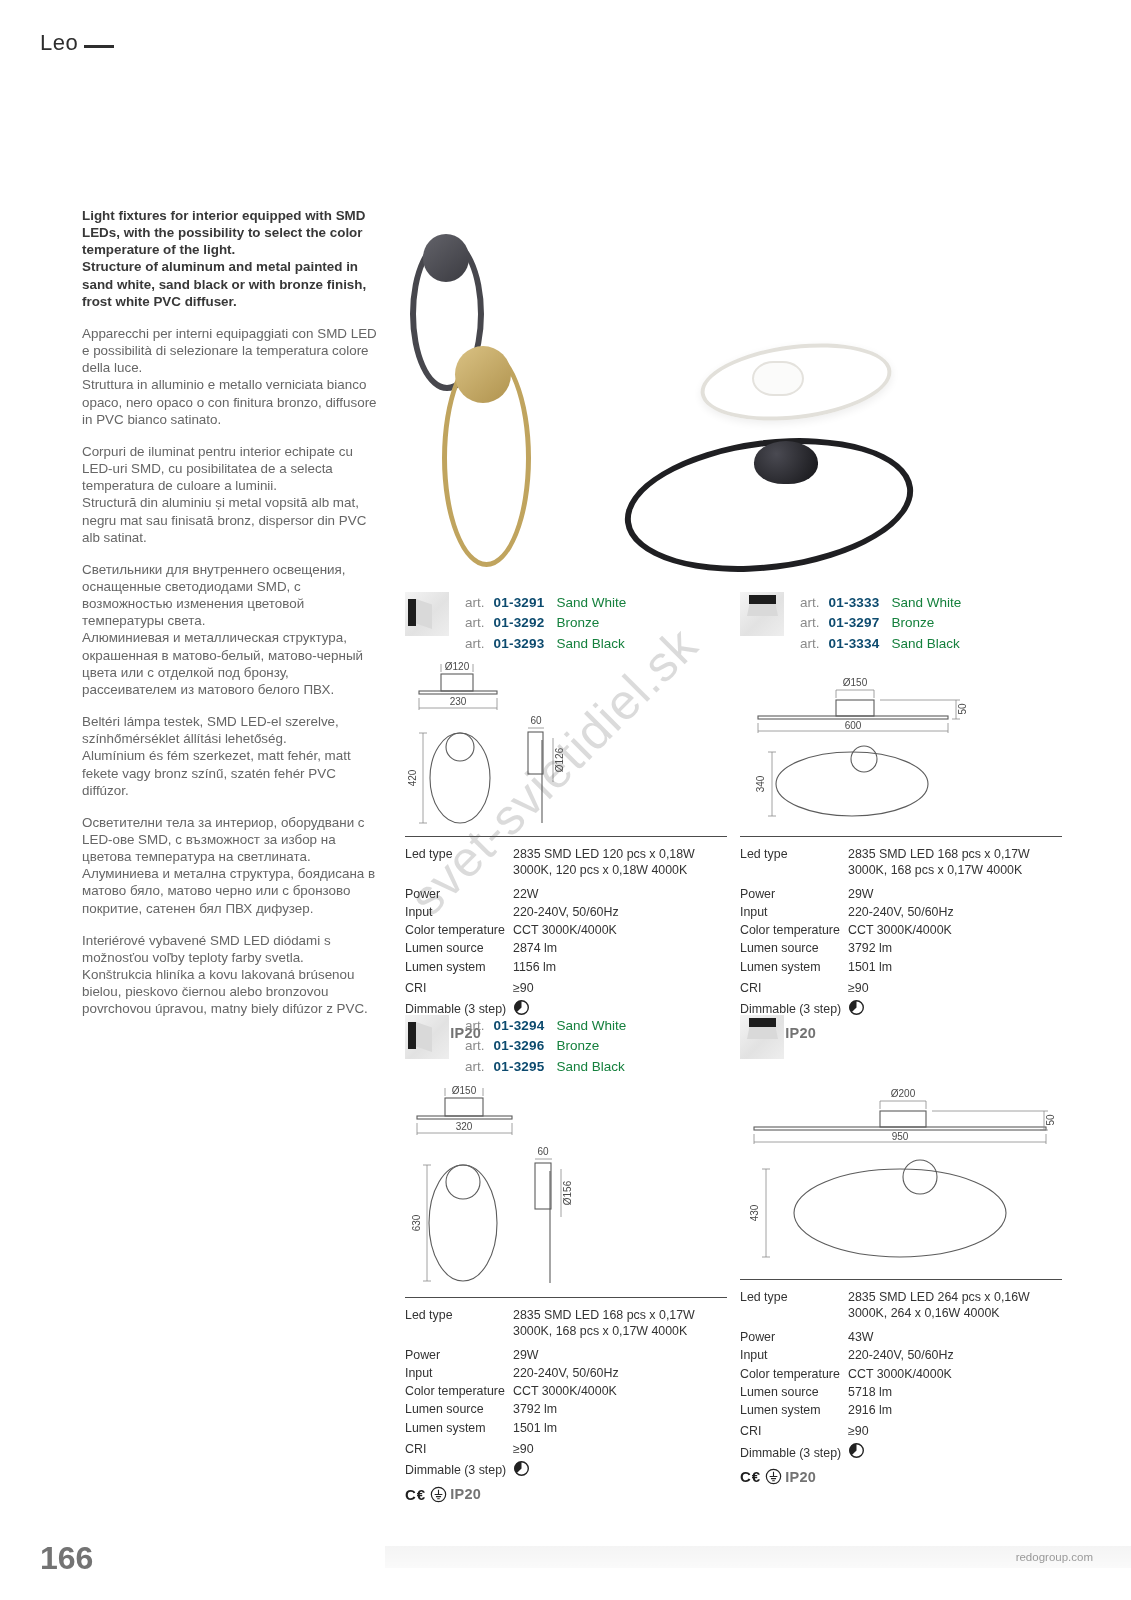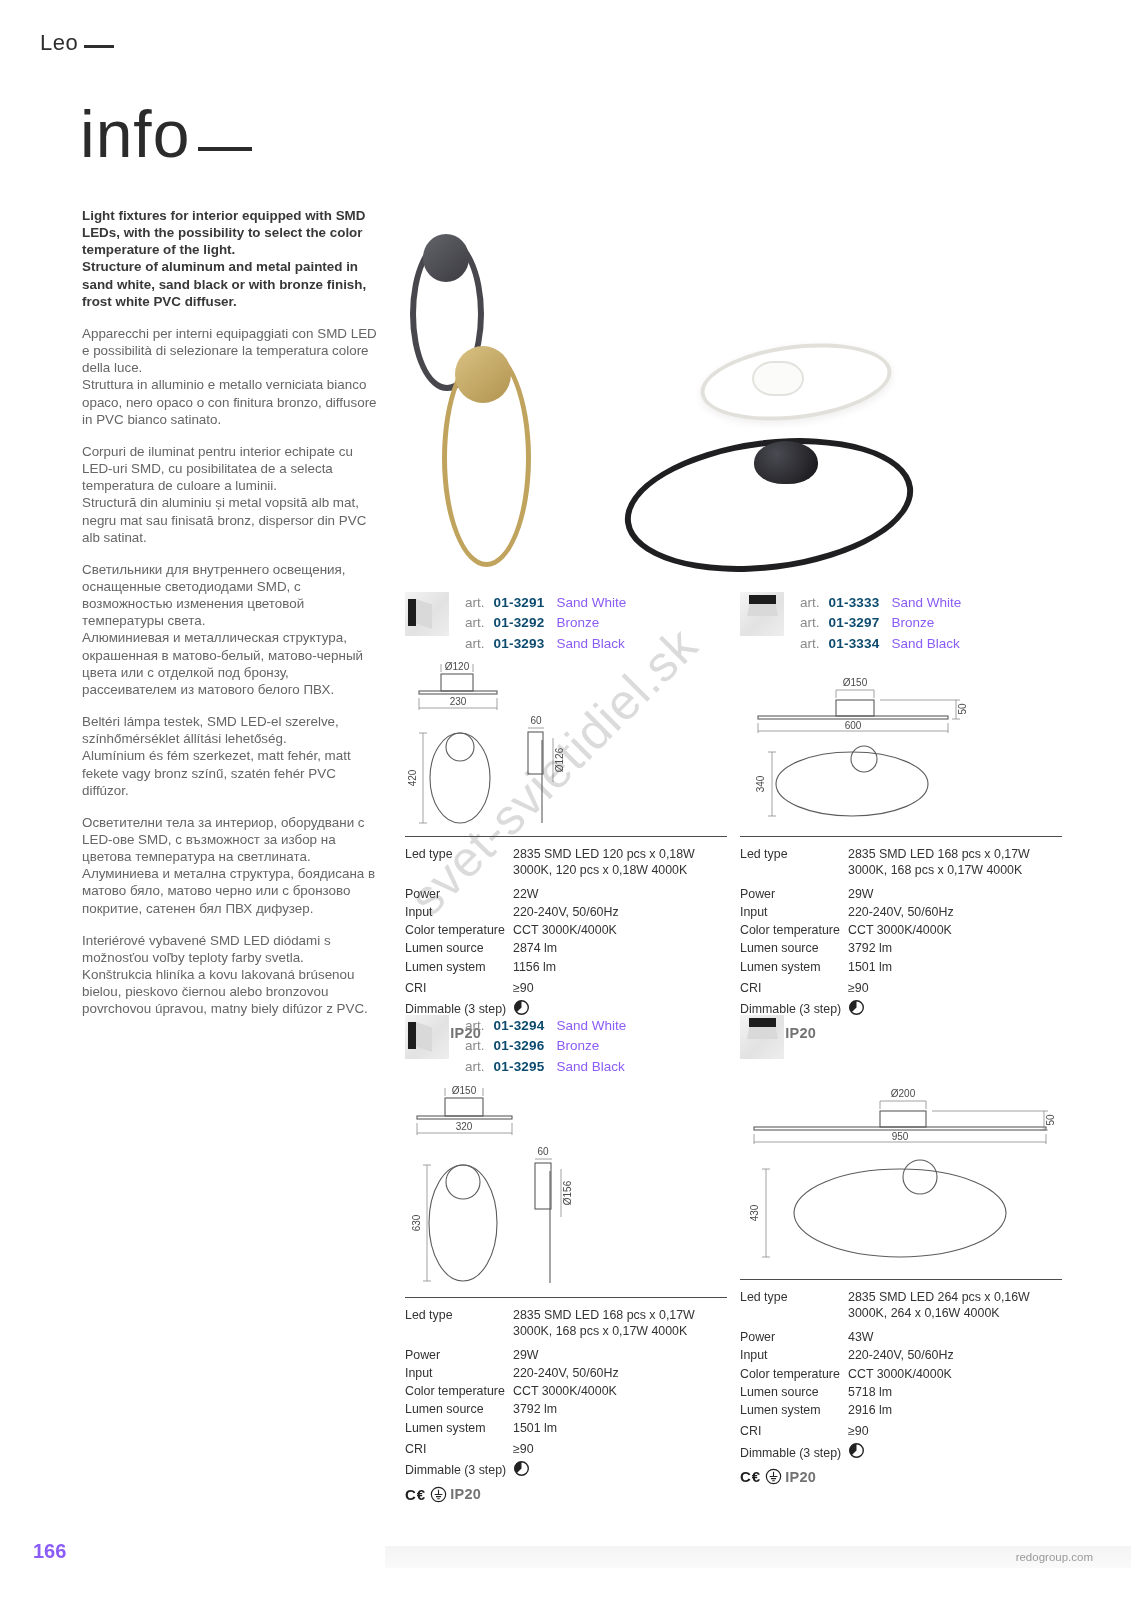--- a/index.html
+++ b/index.html
@@ -43,52 +43,51 @@
              background:linear-gradient(135deg,#f4f4f4 0%,#e2e2e2 55%,#eeeeee 100%);}
   .mounticon .face{position:absolute;background:#d9d9d9;}
   .mounticon.wall .bar{position:absolute;left:3px;top:7px;width:8px;height:27px;background:#1d1d1d;}
   .mounticon.wall .face{left:11px;top:7px;width:16px;height:30px;clip-path:polygon(0 0,100% 18%,100% 100%,0 82%);}
   .mounticon.ceiling .bar{position:absolute;left:9px;top:3px;width:27px;height:9px;background:#1d1d1d;}
   .mounticon.ceiling .face{left:7px;top:12px;width:31px;height:12px;clip-path:polygon(8% 0,92% 0,100% 100%,0 100%);}
   .artrows{padding-top:1px;}
   .art-row{font-size:13.5px;line-height:1.5;white-space:nowrap;}
   .art-label{color:#8a8a8a;margin-right:9px;}
   .art-code{color:#0c4a6e;font-weight:bold;margin-right:12px;letter-spacing:.2px;}
-  .art-finish{color:#8b5cf6;}
+  .art-finish{color:#15803d;}
 
   .drawing{margin-top:6px;}
   .drawing svg text{font-family:"Liberation Sans",sans-serif;font-size:10px;fill:#4a4a4a;}
   .drawing svg .ln{stroke:#5c5c5c;stroke-width:1.1;fill:none;}
   .drawing svg .dim{stroke:#8a8a8a;stroke-width:.8;fill:none;}
 
   .spec{border-top:1.4px solid #4c4c4c;padding-top:9px;font-size:12.4px;color:#333;}
   .spec-row{display:flex;margin-bottom:2px;line-height:1.3;}
   .spec-label{width:108px;flex:0 0 auto;}
   .spec-val{flex:1;}
   .spec-row.led{margin-bottom:8px;}
   .spec-row.cri{margin-top:5px;}
   .spec-row.dim{margin-top:3px;align-items:center;}
   .certs{display:flex;align-items:center;margin-top:5px;}
   .ce-mark{font-weight:bold;font-size:15px;letter-spacing:1px;color:#1e1e1e;margin-right:4px;}
   .ins-icon{margin-right:3px;}
   .ip{font-weight:bold;font-size:14.5px;color:#737373;letter-spacing:.3px;}
 
   
-  .pageno{position:absolute;left:33px;top:1540px;font-size:20px;font-weight:bold;color:#8b5cf6;}
+  .pageno{position:absolute;left:40px;top:1540px;font-size:32px;font-weight:bold;color:#737373;}
   .website{position:absolute;right:38px;top:1551px;font-size:11.5px;color:#9a9a9a;}
   .bottomband{position:absolute;left:385px;top:1546px;width:746px;height:22px;
               background:linear-gradient(to bottom,rgba(0,0,0,.045),rgba(0,0,0,.02));}
 </style>
 </head>
 <body>
 
 <div id="page">
 
   <div class="series"><span>Leo</span><span class="uscore"></span></div>
-  <div class="pagetitle"><span>info</span><span class="uscore"></span></div>
 
   <div class="intro">
     <p class="en">Light fixtures for interior equipped with SMD LEDs, with the possibility to select the color temperature of the light.
 Structure of aluminum and metal painted in sand white, sand black or with bronze finish, frost white PVC diffuser.</p>
     <p>Apparecchi per interni equipaggiati con SMD LED e possibilità di selezionare la temperatura colore della luce.
 Struttura in alluminio e metallo verniciata bianco opaco, nero opaco o con finitura bronzo, diffusore in PVC bianco satinato.</p>
     <p>Corpuri de iluminat pentru interior echipate cu LED-uri SMD, cu posibilitatea de a selecta temperatura de culoare a luminii.
 Structură din aluminiu și metal vopsită alb mat, negru mat sau finisată bronz, dispersor din PVC alb satinat.</p>
     <p>Светильники для внутреннего освещения, оснащенные светодиодами SMD, с возможностью изменения цветовой температуры света.
 Алюминиевая и металлическая структура, окрашенная в матово-белый, матово-черный цвета или с отделкой под бронзу, рассеивателем из матового белого ПВХ.</p>

